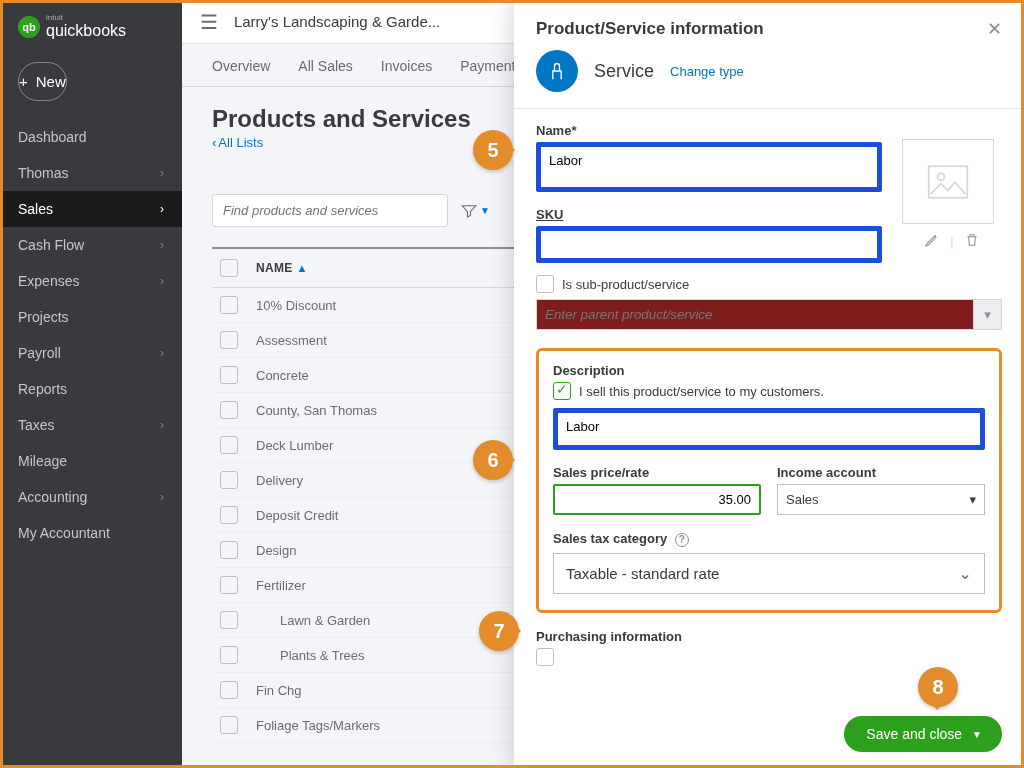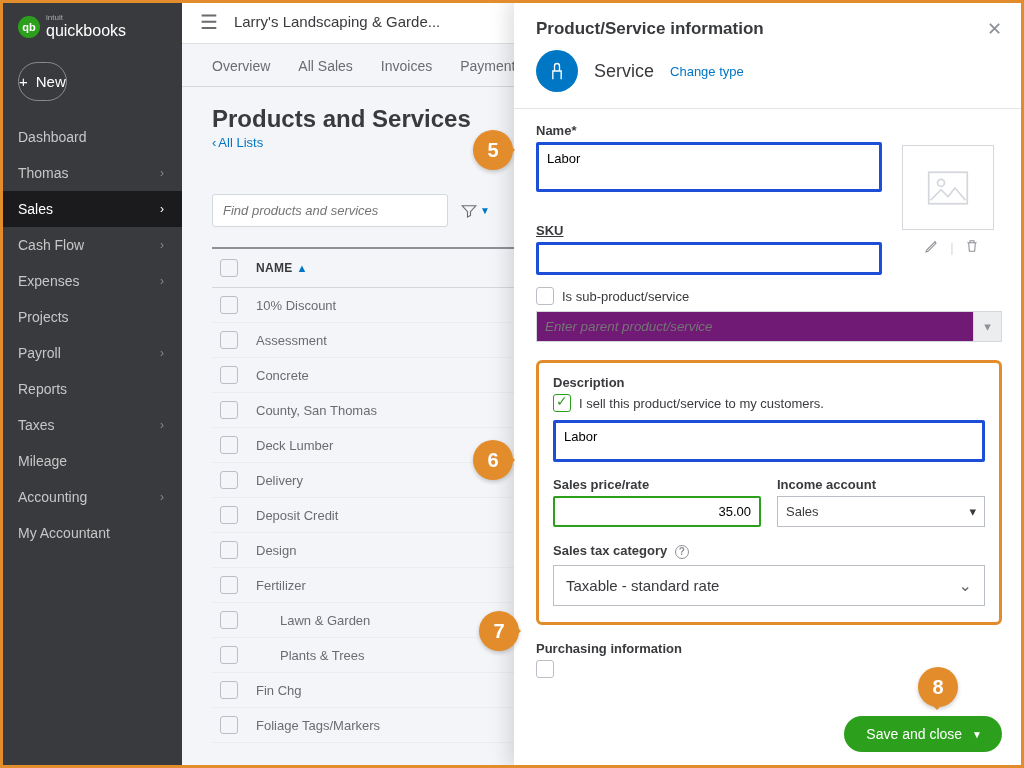--- a/index.html
+++ b/index.html
@@ -56,29 +56,29 @@
 .divider { border-top: 1px solid #e3e4e6; margin: 0 0; }
 
 .panel-body { padding: 14px 22px 80px; overflow-y: auto; height: calc(768px - 108px); }
 .field-lbl { font-size: 13px; font-weight: 600; color: #393a3d; margin-bottom: 4px; display: block; }
 .help-icon { display:inline-block; width:14px; height:14px; border:1px solid #8d9096; border-radius:50%; font-size:10px; text-align:center; line-height:12px; color:#8d9096; margin-left:4px; }
 .name-row { display: flex; gap: 20px; align-items: center; }
 .name-col { flex: 1; }
 .img-col { width: 100px; }
 .img-placeholder { width: 92px; height: 85px; border: 1px solid #d4d7dc; display: flex; align-items: center; justify-content: center; color: #d4d7dc; margin-top:4px; }
 .img-icons { display:flex; gap:10px; align-items:center; justify-content:center; margin-top:8px; color:#8d9096; }
-.txt { width: 100%; border: 3px solid #1d4ed8; border-radius: 2px; padding: 6px 8px; font-size: 13px; resize: none; font-family: inherit; }
+.txt { width: 100%; border: 5px solid #1d4ed8; border-radius: 2px; padding: 6px 8px; font-size: 13px; resize: none; font-family: inherit; }
 .txt.tall { height: 50px; }
-.sku-row { margin-top: 28px; text-decoration: underline; }
+.sku-row { margin-top: 12px; text-decoration: underline; }
 .chkline { display: flex; align-items: center; gap: 8px; margin-top: 12px; font-size: 13px; color: #393a3d; }
 .chkline .chk { margin-right: 0; }
 .chk.checked { border-color: #2ca01c; position: relative; }
 .chk.checked::after { content: "✓"; color: #2ca01c; position: absolute; left: 2px; top: -2px; font-size: 14px; }
 .parent-input { margin-top: 6px; width: 100%; display: flex; }
-.parent-input input { flex:1; background: #701a75; border: 1px solid #d4d7dc; padding: 7px 8px; font-style: italic; color: #8d9096; }
+.parent-input input { flex:1; background: #7f1d1d; border: 1px solid #d4d7dc; padding: 7px 8px; font-style: italic; color: #8d9096; }
 .parent-input .dd { width: 28px; background: #ecedef; border: 1px solid #d4d7dc; border-left:none; display:flex; align-items:center; justify-content:center; color:#8d9096; }
 
 .desc-box { border: 3px solid #e28c2c; border-radius: 6px; padding: 12px 14px 16px; margin-top: 18px; }
 .desc-box .section-lbl { font-weight: 600; font-size: 13px; }
 .two-col { display: flex; gap: 16px; margin-top: 12px; }
 .two-col > div { flex: 1; }
 .rate-input { border: 2px solid #2ca01c !important; text-align: right; }
 .select { width: 100%; border: 1px solid #babec5; padding: 7px 8px; display: flex; justify-content: space-between; align-items: center; background: #fff; font-size: 13px; }
 .tax-select { margin-top: 6px; padding: 10px 12px; font-size: 15px; }
 

